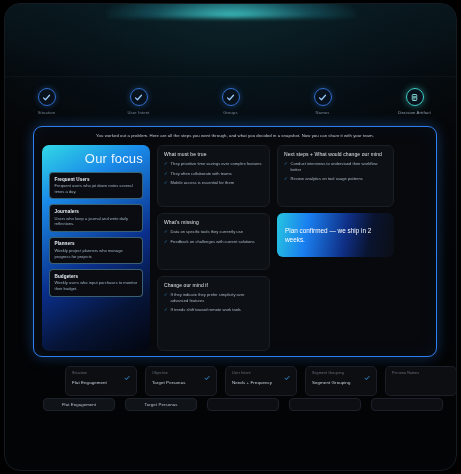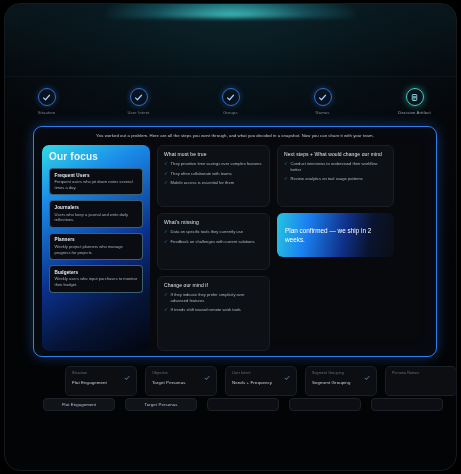--- a/index.html
+++ b/index.html
@@ -105,24 +105,24 @@
 
   
   .focus {
     flex: 1;
     border-radius: 7px;
     padding: 6px 7px;
     background: linear-gradient(150deg, #31d9e6 0%, #1a8ae8 22%, #0a2f8c 55%, #061437 78%, #03060f 100%);
     display: flex; flex-direction: column; gap: 5px;
   }
   .focus-title {
-    text-align: left;
-    font-size: 10px;
+    text-align: right;
+    font-size: 13px;
     color: #eaf6ff;
-    font-weight: 700;
+    font-weight: 400;
     letter-spacing: .2px;
     margin-bottom: 1px;
   }
   .persona {
     background: #0a0c12;
     border: .7px solid rgba(120,200,230,.45);
     border-radius: 4px;
     padding: 3.5px 4.5px;
   }
   .persona-name {

